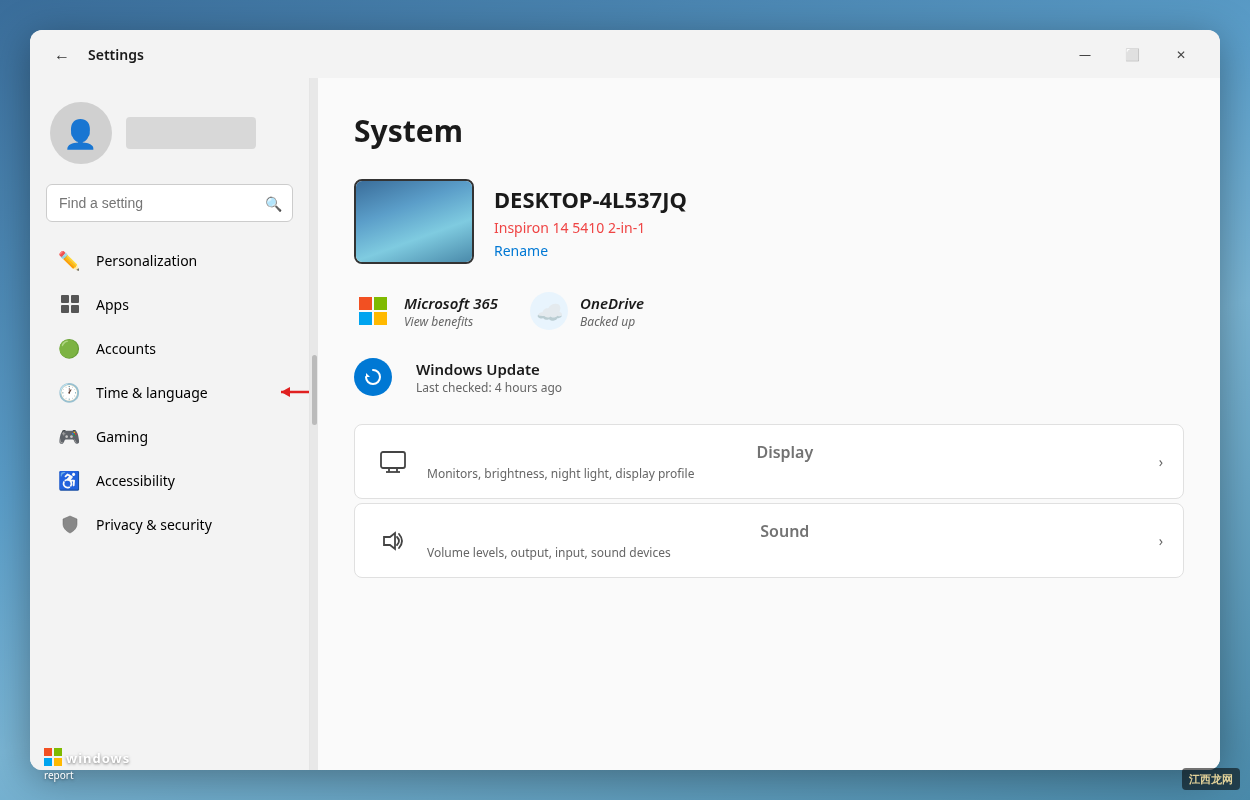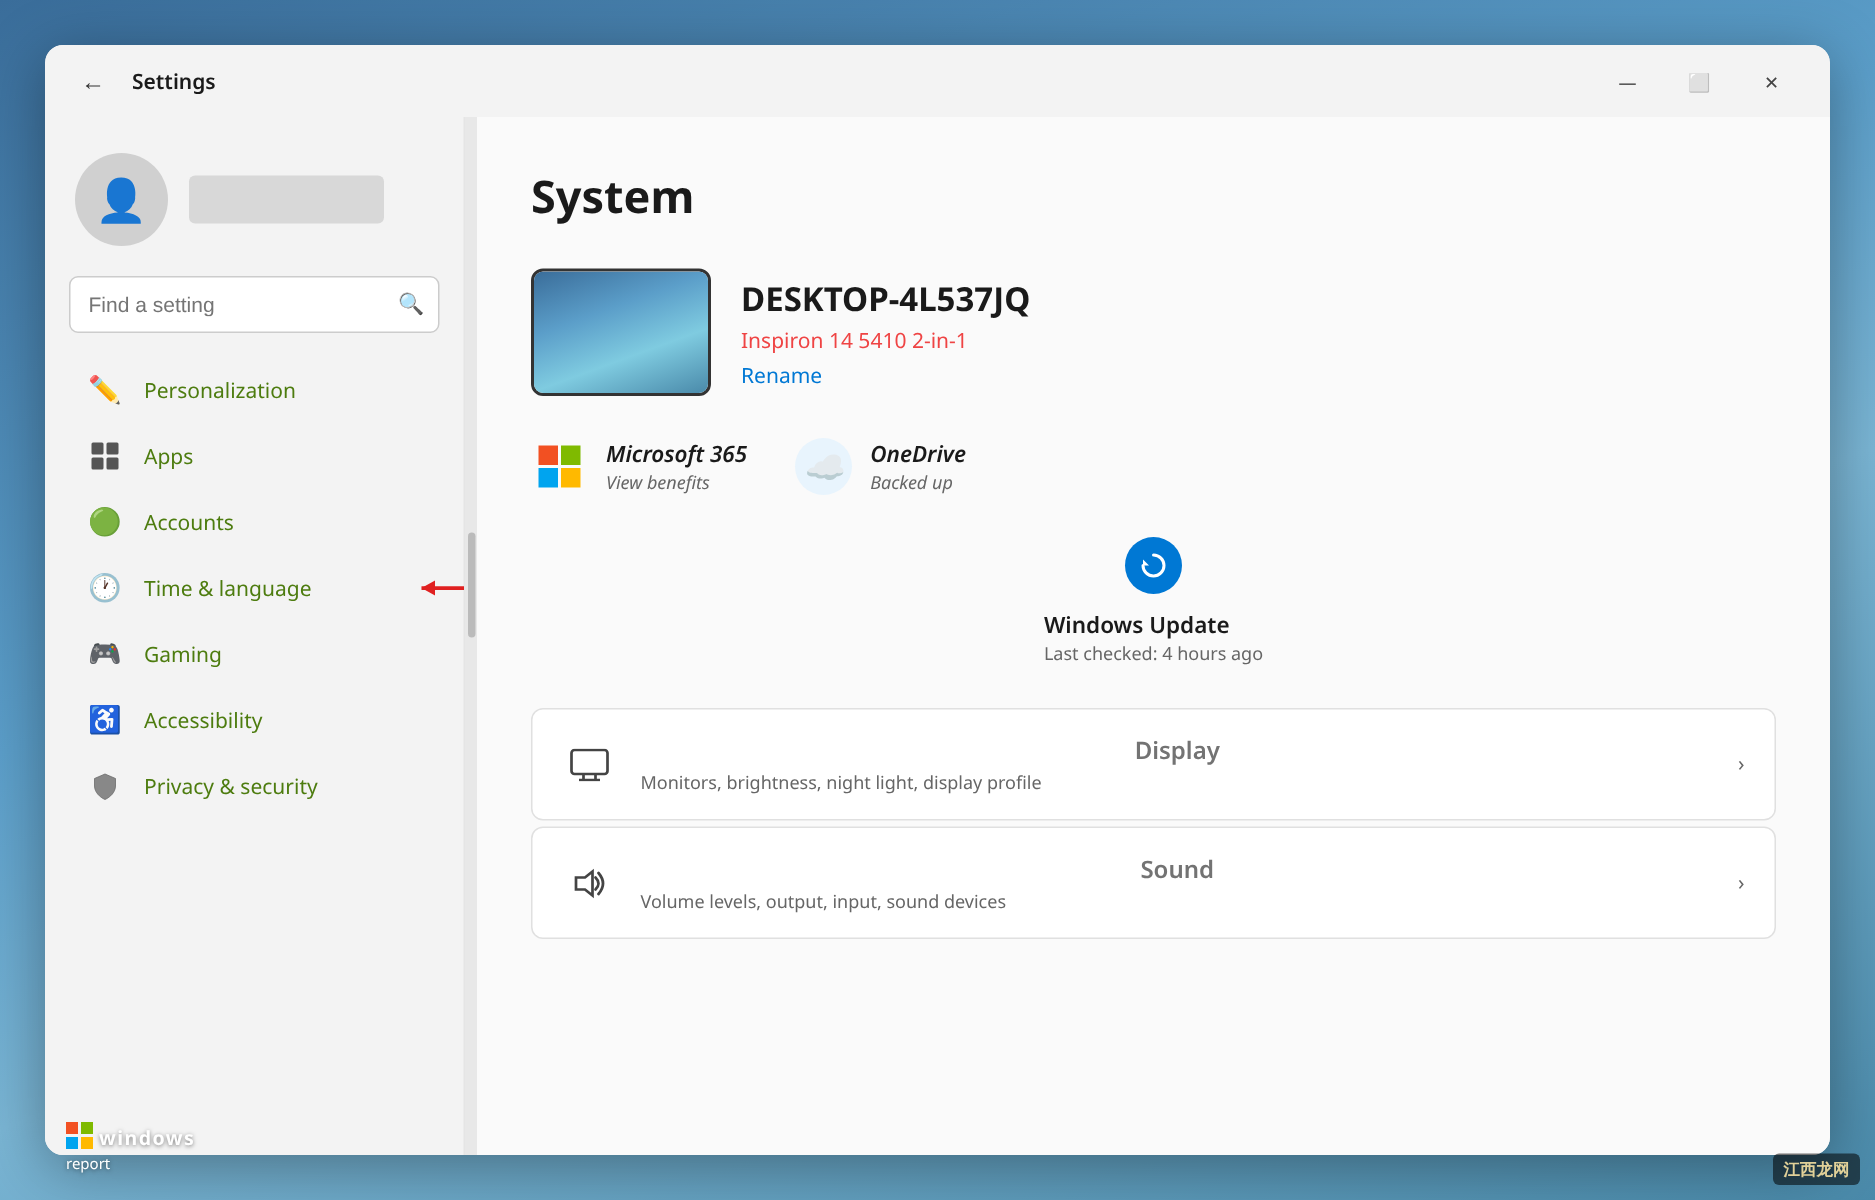--- a/index.html
+++ b/index.html
@@ -176,21 +176,21 @@
       height: 24px;
       display: flex;
       align-items: center;
       justify-content: center;
       font-size: 18px;
       flex-shrink: 0;
     }
 
     .nav-label {
       font-size: 14px;
-      color: #4d7c0f;
+      color: #000000;
     }
 
     
     .main-panel {
       flex: 1;
       background: #fafafa;
       padding: 32px 36px;
       overflow-y: auto;
     }
 
@@ -284,23 +284,22 @@
 
     .quick-link-text .subtitle {
       font-size: 12px;
       color: #666;
     }
 
     
     .update-section {
       display: flex;
       align-items: center;
-      gap: 11px;
+      gap: 24px;
       margin-bottom: 28px;
-      flex-direction: column;
     }
 
     .update-icon {
       width: 38px;
       height: 38px;
       border-radius: 50%;
       background: #0078d4;
       display: flex;
       align-items: center;
       justify-content: center;

